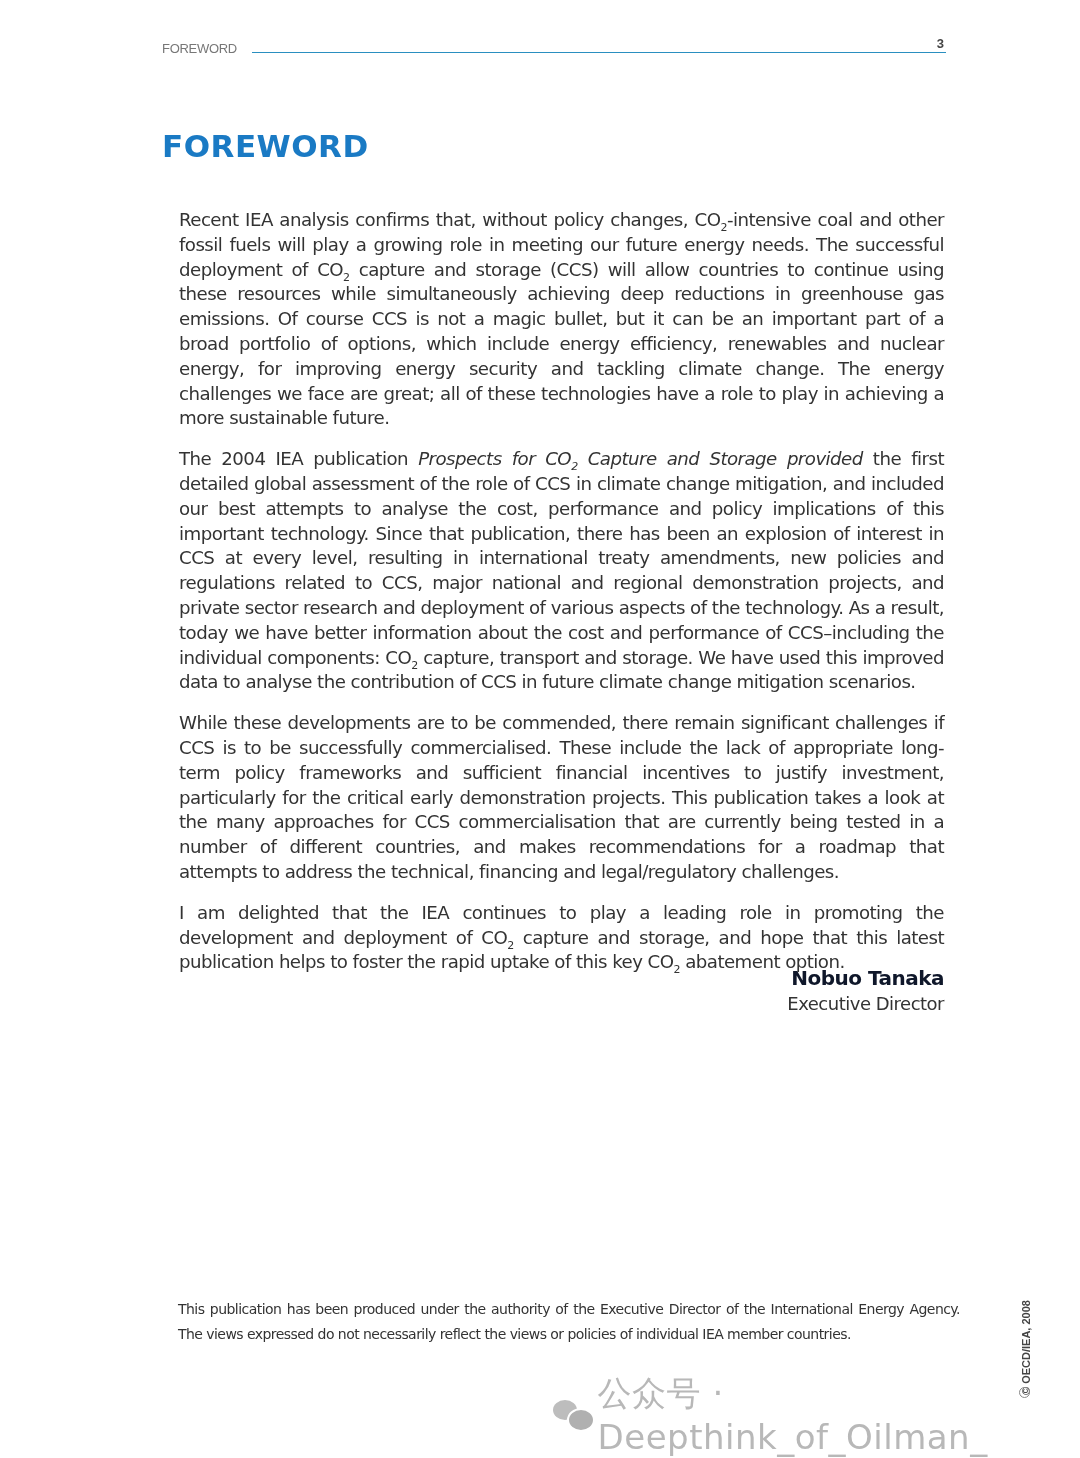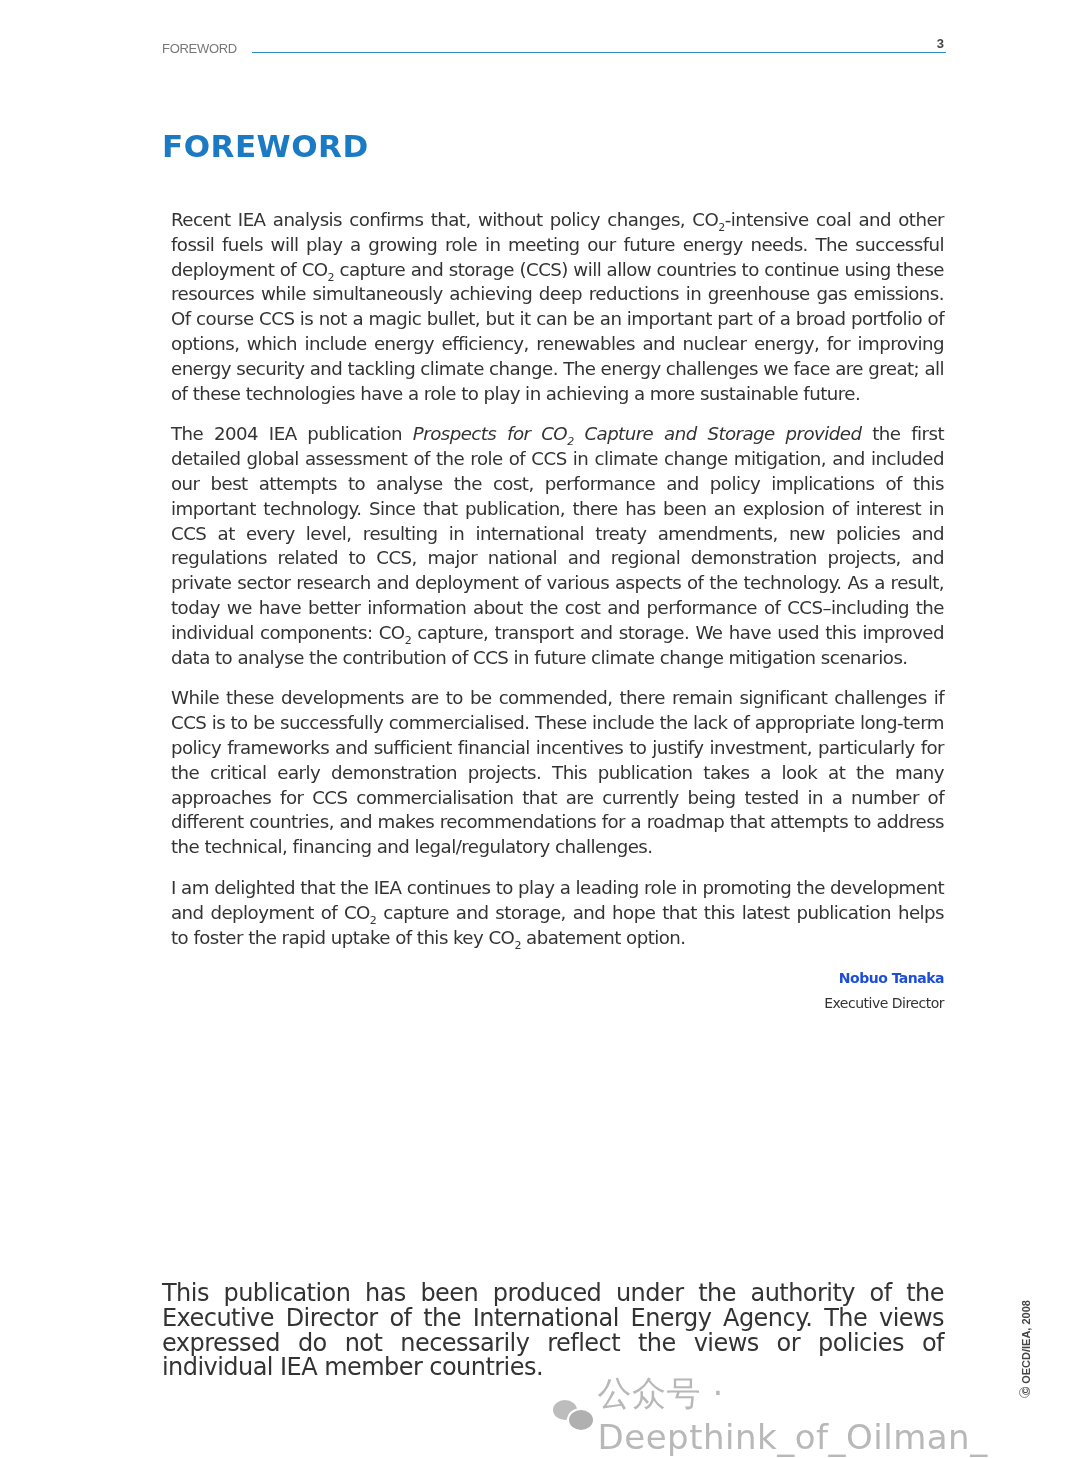--- a/index.html
+++ b/index.html
@@ -7,29 +7,29 @@
          font-family: "DejaVu Sans Condensed", "Liberation Sans Narrow", "Liberation Sans", sans-serif; color: #2a2a2a; }
   .running-head { position: absolute; left: 162px; top: 36px; width: 784px; height: 20px; }
   .rh-label { position: absolute; left: 0; top: 5px; font-size: 13px; color: #777; letter-spacing: -0.3px;
               font-family: "Liberation Sans", sans-serif; }
   .rh-rule { position: absolute; left: 90px; right: 0; top: 16px; height: 1px; background: #2a8fc0; }
   .rh-page { position: absolute; right: 2px; top: 0; font-size: 13px; font-weight: bold; color: #444;
              font-family: "Liberation Sans", sans-serif; }
   .title { position: absolute; left: 162px; top: 128px; font-size: 31px; font-weight: bold; color: #1a7ac4;
            font-family: "DejaVu Sans", sans-serif; letter-spacing: 0.5px; }
   .body-text { position: absolute; left: 162px; top: 208px; width: 782px; }
-  .para { margin: 0 0 16px 9px; font-size: 18.2px; line-height: 24.8px; text-align: justify; color: #333;
+  .para { margin: 0 0 16px 17px; font-size: 18.2px; line-height: 24.8px; text-align: justify; color: #333;
           font-family: "DejaVu Sans", sans-serif; transform-origin: left top; letter-spacing: -0.55px; word-spacing: 0px; }
   .para sub { font-size: 11px; line-height: 0; }
   .para i { }
   .signature { position: absolute; right: 136px; top: 966px; text-align: right; font-family: "DejaVu Sans", sans-serif; }
-  .sig-name { font-size: 14px; font-weight: bold; color: #1d4ed8; line-height: 25px; letter-spacing: -0.5px; }
-  .sig-role { font-size: 14px; color: #333; line-height: 25px; letter-spacing: -0.5px; }
-  .disclaimer { position: absolute; left: 162px; top: 1281px; width: 782px; font-size: 24px; line-height: 24.8px;
-                text-align: justify; color: #333; font-family: "DejaVu Sans", sans-serif; letter-spacing: -0.55px; margin: 0; }
+  .sig-name { font-size: 20px; font-weight: bold; color: #0f172a; line-height: 25px; letter-spacing: -0.5px; }
+  .sig-role { font-size: 18px; color: #333; line-height: 25px; letter-spacing: -0.5px; }
+  .disclaimer { position: absolute; left: 162px; top: 1281px; width: 782px; font-size: 14px; line-height: 24.8px;
+                text-align: justify; color: #333; font-family: "DejaVu Sans", sans-serif; letter-spacing: -0.55px; margin: 16px; }
   .copyright { position: absolute; left: 1020px; top: 1395px; transform: rotate(-90deg); transform-origin: left top;
                font-size: 11px; font-weight: bold; color: #444; font-family: "Liberation Sans", sans-serif; white-space: nowrap; }
   .watermark { position: absolute; left: 553px; top: 1396px; height: 36px; display: flex; align-items: center;
                color: #b8b8b8; font-size: 34px; font-family: "DejaVu Sans", sans-serif; letter-spacing: 0.5px; }
   .wm-icon { width: 40px; height: 32px; position: relative; margin-right: 8px; }
   .wm-icon .b1 { position: absolute; left: 0; top: 2px; width: 24px; height: 20px; border-radius: 50%; background: #bdbdbd; }
   .wm-icon .b2 { position: absolute; left: 14px; top: 10px; width: 24px; height: 20px; border-radius: 50%; background: #b0b0b0; border: 2px solid #fff; }
   .wm-badge { position: absolute; left: 1019px; top: 1387px; width: 9px; height: 9px; border-radius: 50%; border: 1px solid #888; }
 </style>
 </head>

